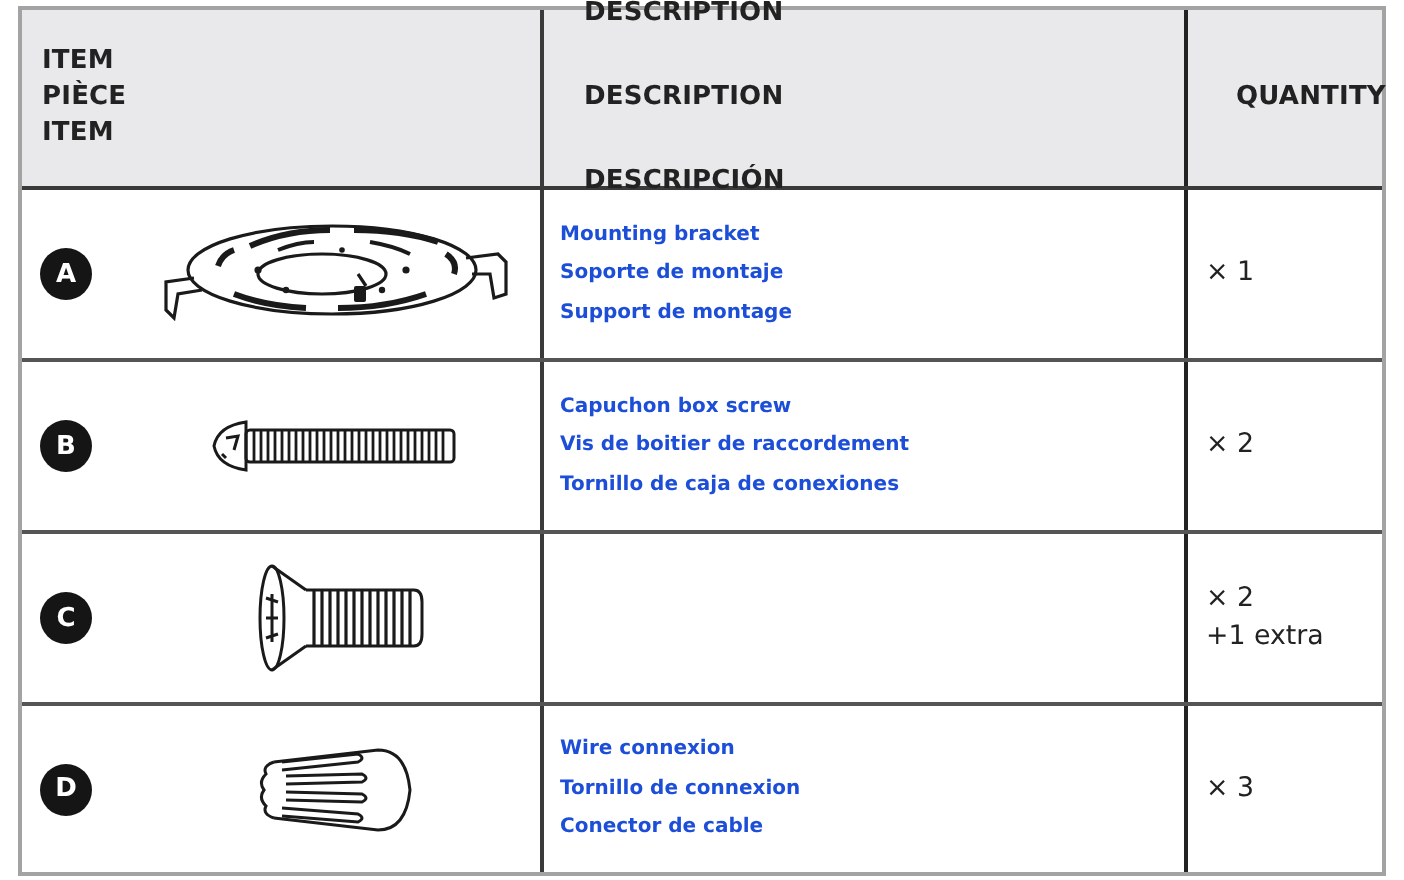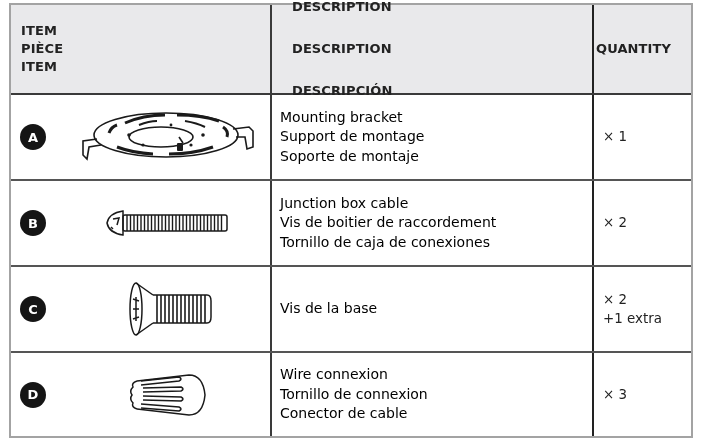--- a/index.html
+++ b/index.html
@@ -55,30 +55,31 @@
 
     .hdr-text {
       font-weight: bold;
       font-size: 13px;
       line-height: 18px;
       letter-spacing: 0.1px;
       color: #222222;
     }
     .c-item .hdr-text { padding-left: 10px; }
     .c-desc .hdr-text { padding-left: 20px; gap: 24px; }
-    .c-qty  .hdr-text { padding-left: 2px; }
+    .c-qty  .hdr-text { padding-left: 24px; }
 
     .lines { display: flex; flex-direction: column; }
     .lines span { display: block; white-space: nowrap; }
 
     .body-text {
-      font-size: 14px;
+      font-size: 10px;
       line-height: 19.5px;
-      color: #000000;
+      color: #1d4ed8;
       padding-left: 8px;
+      font-weight: bold;
     }
     .qty-text {
       font-size: 13.4px;
       line-height: 19.5px;
       color: #222222;
       padding-left: 9px;
     }
 
     .badge {
       position: absolute;
@@ -166,22 +167,22 @@
 
             <rect x="104" y="36" width="6" height="8" rx="1"></rect>
             <path d="M106 30 L110 36" stroke="#1a1a1a" stroke-width="1.6"></path>
           </g>
         </svg>
       </div>
     </div>
     <div class="cell c-desc">
       <div class="lines body-text">
         <span>Mounting bracket</span>
+        <span>Soporte de montaje</span>
         <span>Support de montage</span>
-        <span>Soporte de montaje</span>
       </div>
     </div>
     <div class="cell c-qty">
       <div class="lines qty-text">
         <span>× 1</span>
       </div>
     </div>
   </div>
 
   <div class="row body-row" style="top:176px;height:86px;">
@@ -226,21 +227,21 @@
             <line x1="108" y1="10" x2="108" y2="26"></line>
               <line x1="111.5" y1="10" x2="111.5" y2="26"></line>
             <line x1="115" y1="10" x2="115" y2="26"></line>
               <line x1="118.5" y1="10" x2="118.5" y2="26"></line>
           </g>
         </svg>
       </div>
     </div>
     <div class="cell c-desc">
       <div class="lines body-text">
-        <span>Junction box cable</span>
+        <span>Capuchon box screw</span>
         <span>Vis de boitier de raccordement</span>
         <span>Tornillo de caja de conexiones</span>
       </div>
     </div>
     <div class="cell c-qty">
       <div class="lines qty-text">
         <span>× 2</span>
       </div>
     </div>
   </div>
@@ -273,21 +274,20 @@
               <line x1="66" y1="16" x2="66" y2="44"></line>
             <line x1="70" y1="16" x2="70" y2="44"></line>
               <line x1="74" y1="16" x2="74" y2="44"></line>
             <line x1="78" y1="16" x2="78" y2="44"></line>
           </g>
         </svg>
       </div>
     </div>
     <div class="cell c-desc">
       <div class="lines body-text">
-        <span>Vis de la base</span>
       </div>
     </div>
     <div class="cell c-qty">
       <div class="lines qty-text">
         <span>× 2</span>
         <span>+1 extra</span>
       </div>
     </div>
   </div>
 

